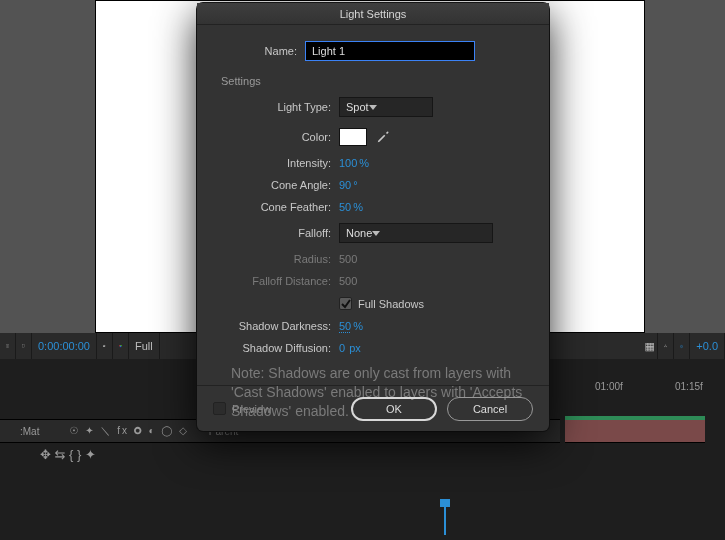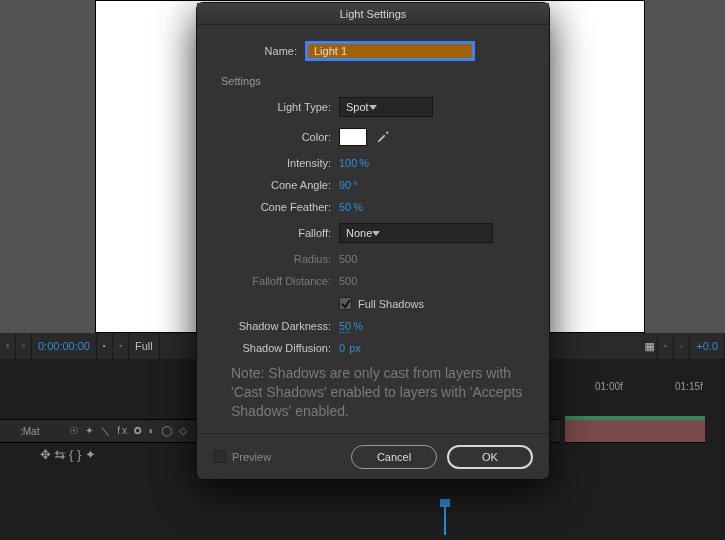--- a/index.html
+++ b/index.html
@@ -21,35 +21,35 @@
   .bd-rowhdr { position:absolute; left:0; top:60px; width:560px; height:24px; background:#292929; display:flex; align-items:center; font-size:10px; color:#9a9a9a; border-top:1px solid #000; border-bottom:1px solid #000;}
   .bd-rowhdr .glyphs { padding:0 6px; letter-spacing:2px; }
   .bd-rowhdr .parent { margin-left:14px; }
   .bd-track { position:absolute; left:565px; right:20px; top:60px; height:24px; background:#7a4949; border-top:1px solid #000; border-bottom:1px solid #000; }
   .bd-track .grn { position:absolute; left:0; right:0; top:-4px; height:4px; background:#2e8b57; }
   .bd-footer-icons { position:absolute; left:40px; top:88px; display:flex; gap:22px; color:#9a9a9a; font-size:13px; }
   .bd-playhead { position:absolute; left:444px; top:505px; width:2px; height:30px; background:#2b8fd6; }
   .bd-playhead::before{ content:""; position:absolute; left:-4px; top:-6px; width:10px; height:8px; background:#2b8fd6; }
 
   
-  .dialog { position: absolute; left: 197px; top: 3px; width: 352px; height: 476px;
+  .dialog { position: absolute; left: 197px; top: 3px; width: 352px; height: 428px;
             background: #333333; border-radius: 6px; box-shadow: 0 12px 40px rgba(0,0,0,.85), 0 0 0 1px #1a1a1a; color:#c8c8c8; font-size:11px; }
   .titlebar { height: 22px; border-bottom: 1px solid #222; text-align: center; line-height: 22px; color:#d6d6d6; background: linear-gradient(#3e3e3e,#333);}
   .body { padding: 16px 22px 0 22px; }
 
   .row { display:flex; align-items:center; margin-bottom:10px; }
   .row.wide { margin-bottom:14px; }
   .lbl { width: 120px; text-align: right; padding-right: 8px; color:#c8c8c8; }
   .lbl.dim { color:#7a7a7a; }
   .val  { flex:1; display:flex; align-items:center; gap:6px; }
   .blue-val { color:#2b8fd6; }
   .blue-val.us { text-decoration: underline dotted; text-underline-offset:2px; }
   .grey-val { color:#7a7a7a; }
 
-  .text-input { background:#a16207; border:3px solid #3b82f6; color:#ddd; padding:3px 6px; width:170px; height:20px; font-size:11px; }
+  .text-input { background:#000000; border:1px solid #3b82f6; color:#ddd; padding:3px 6px; width:170px; height:20px; font-size:11px; }
   .select { background:#262626; border:1px solid #161616; color:#ddd; height:20px; display:flex; align-items:center; justify-content:flex-start; padding:0 6px; cursor:default; }
   .select.sm { width:94px; }
   .select.lg { width:154px; }
   .caret { width:0; height:0; border-left:4px solid transparent; border-right:4px solid transparent; border-top:5px solid #bbb; }
 
   .swatch { width:28px; height:18px; background:#fff; border:1px solid #111; }
   .eyedrop { width:20px; height:20px; display:flex; align-items:center; justify-content:center; }
 
   .section-label { color:#9a9a9a; margin: 2px 0 10px 2px; }
 
@@ -255,16 +255,16 @@
 
     <div class="note">Note: Shadows are only cast from layers with 'Cast Shadows' enabled to layers with 'Accepts Shadows' enabled.</div>
   </div>
 
   <div class="footer">
     <div class="preview-wrap">
       <div class="check"></div>
       <span>Preview</span>
     </div>
     <div class="spacer"></div>
+    <div class="btn primary">OK</div>
     <div class="btn">Cancel</div>
-    <div class="btn primary">OK</div>
   </div>
 </div>
 
 </body></html>

